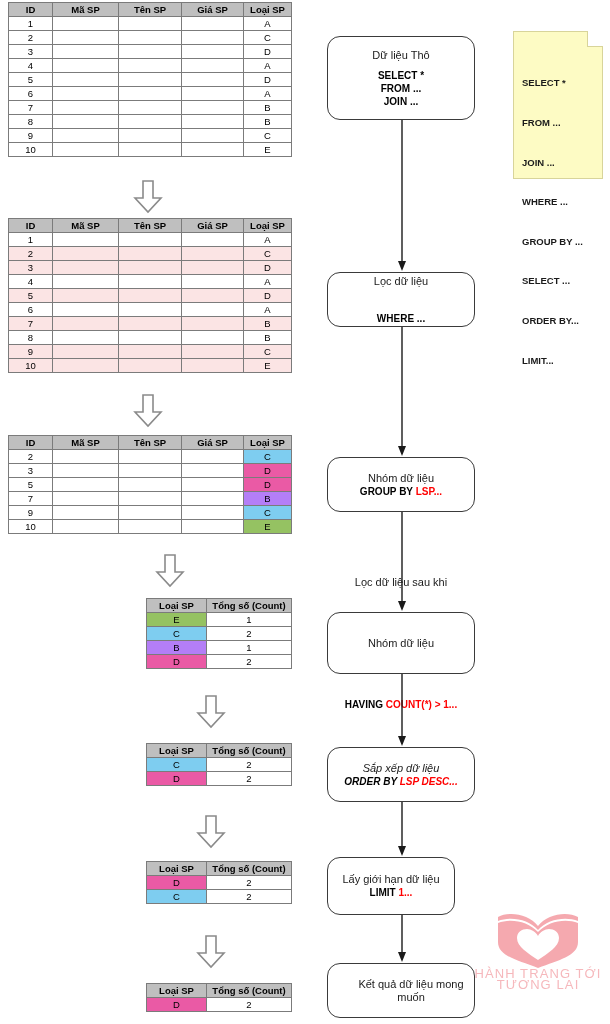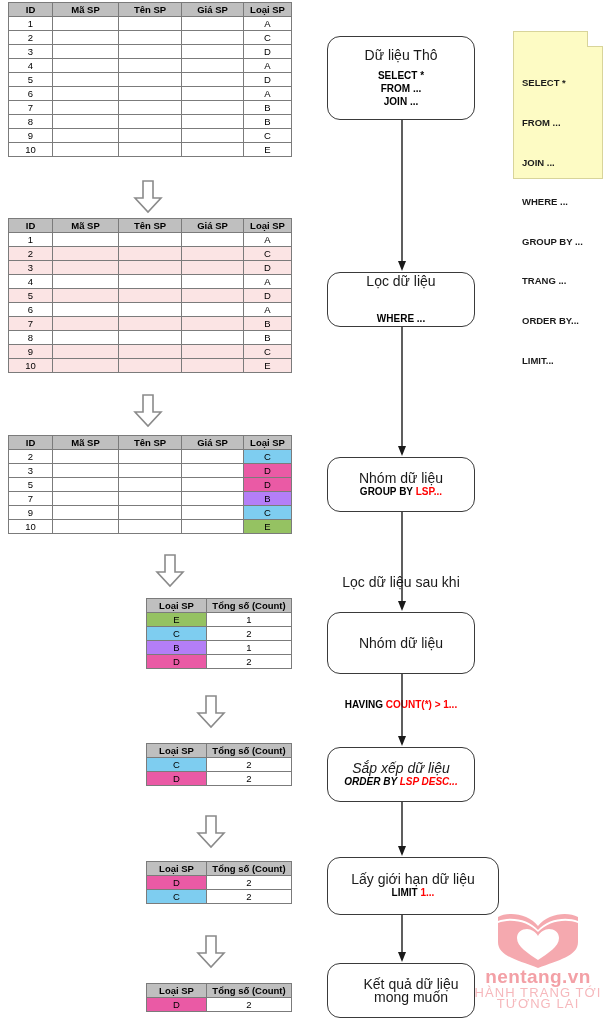--- a/index.html
+++ b/index.html
@@ -94,39 +94,39 @@
     border-radius: 13px;
     background: #ffffff;
     display: flex;
     flex-direction: column;
     align-items: center;
     justify-content: center;
     text-align: center;
     color: #000000;
   }
   .flow-caption {
-    font-size: 14px;
+    font-size: 11px;
     line-height: 13px;
     color: #1a1a1a;
   }
   .flow-sql {
     font-size: 10px;
     line-height: 13px;
     font-weight: bold;
     color: #000000;
   }
   .flow-sql .hl { color: #ff0000; }
   .flow-gap { height: 7px; }
 
   #flow-raw     { left: 327px; top: 36px;  width: 148px; height: 84px; }
   #flow-where   { left: 327px; top: 272px; width: 148px; height: 55px; gap: 24px; }
   #flow-group   { left: 327px; top: 457px; width: 148px; height: 55px; }
   #flow-having  { left: 327px; top: 612px; width: 148px; height: 62px; gap: 48px; }
   #flow-order   { left: 327px; top: 747px; width: 148px; height: 55px; font-style: italic; }
-  #flow-limit   { left: 327px; top: 857px; width: 172px; height: 58px; }
+  #flow-limit   { left: 327px; top: 857px; width: 128px; height: 58px; }
   #flow-result  { left: 327px; top: 963px; width: 148px; height: 55px; padding-left: 20px; }
 
   
   .connector {
     position: absolute;
     left: 398px;
     width: 8px;
   }
   .connector svg { display: block; }
 
@@ -678,27 +678,26 @@
 
 <div id="sticky-note">
   <div class="note-body"></div>
   <div class="note-fold"></div>
   <div class="note-text">
     <span class="note-line">SELECT *</span>
     <span class="note-line">FROM ...</span>
     <span class="note-line">JOIN ...</span>
     <span class="note-line">WHERE ...</span>
     <span class="note-line">GROUP BY ...</span>
-    <span class="note-line">TRANG ...</span>
+    <span class="note-line">SELECT ...</span>
     <span class="note-line">ORDER BY...</span>
     <span class="note-line">LIMIT...</span>
   </div>
 </div>
 
 <div id="watermark">
   <svg class="wm-logo" viewBox="0 0 86 56">
     <path d="M43 14 C34 2, 14 -1, 3 5 L3 9 C15 4, 34 7, 43 18 C52 7, 71 4, 83 9 L83 5 C72 -1, 52 2, 43 14 Z" fill="#f5a9af"></path>
     <path d="M43 20 C33 9, 15 6, 3 11 L3 30 C3 44, 22 48, 43 56 C64 48, 83 44, 83 30 L83 11 C71 6, 53 9, 43 20 Z" fill="#f5a9af"></path>
     <path d="M43 48 C33 41, 22 35, 22 26 C22 20, 27 17, 32 17 C36 17, 41 20, 43 24 C45 20, 50 17, 54 17 C59 17, 64 20, 64 26 C64 35, 53 41, 43 48 Z" fill="#ffffff"></path>
   </svg>
-  <div class="wm-name">nentang.vn</div>
   <div class="wm-tag">HÀNH TRANG TỚI TƯƠNG LAI</div>
 </div>
 
 </body></html>

